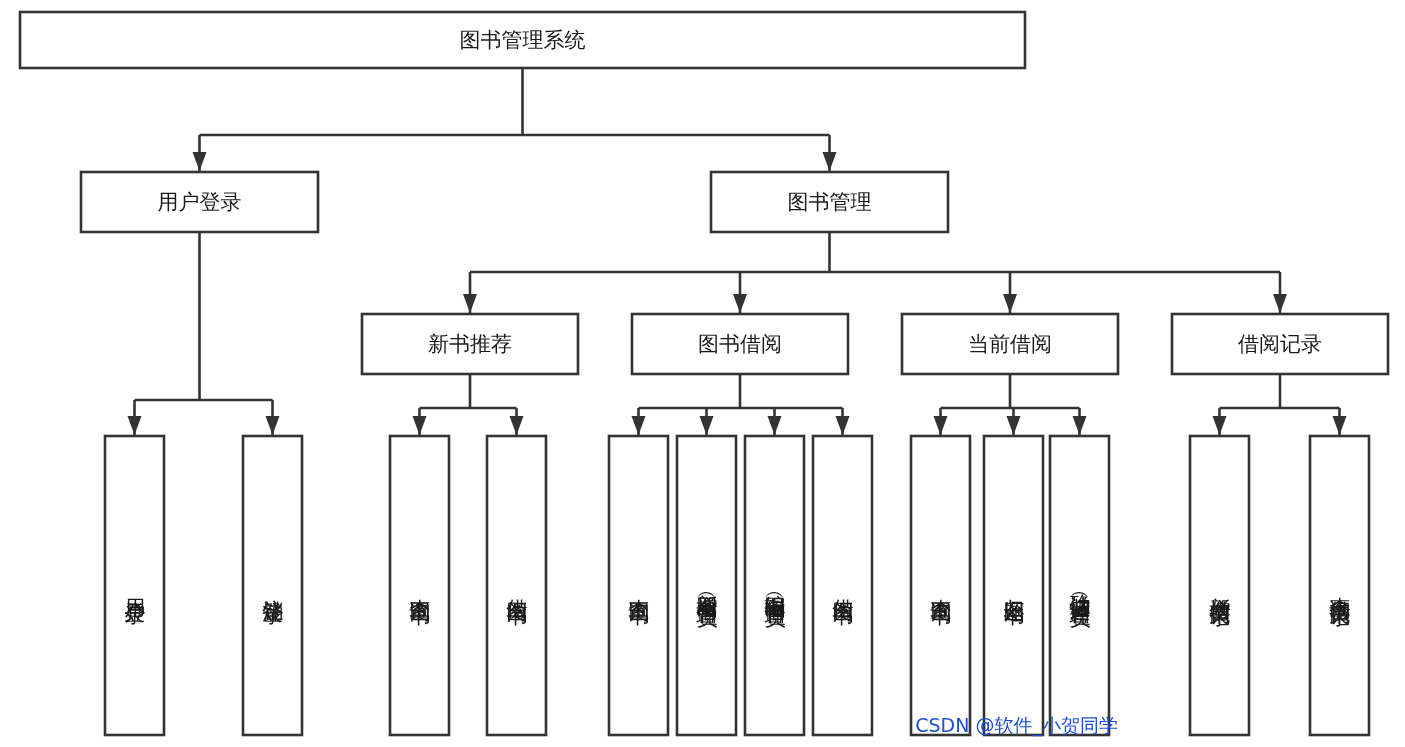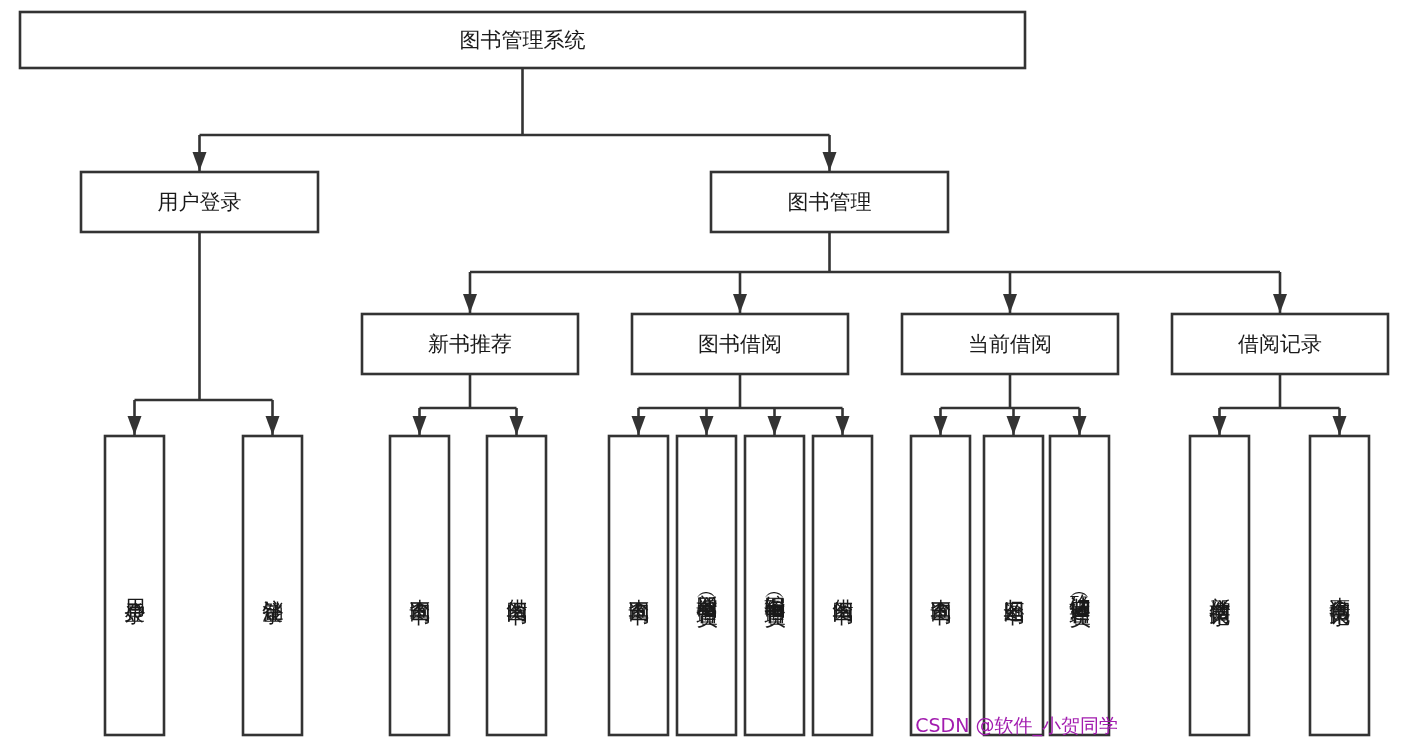--- a/index.html
+++ b/index.html
@@ -64,21 +64,21 @@
     justify-content: center;
     white-space: nowrap;
     user-select: none;
   }
   .watermark {
     position: absolute;
     right: 14px;
     bottom: 8px;
     font-family: "DejaVu Sans", "Liberation Sans", sans-serif;
     font-size: 19px;
-    color: #a21caf;
+    color: #1d4ed8;
     white-space: nowrap;
     user-select: none;
   }
 </style>
 </head>
 <body>
 
 <div id="diagram-root">
 
   <svg id="tree-svg" viewBox="0 0 1405 747">

